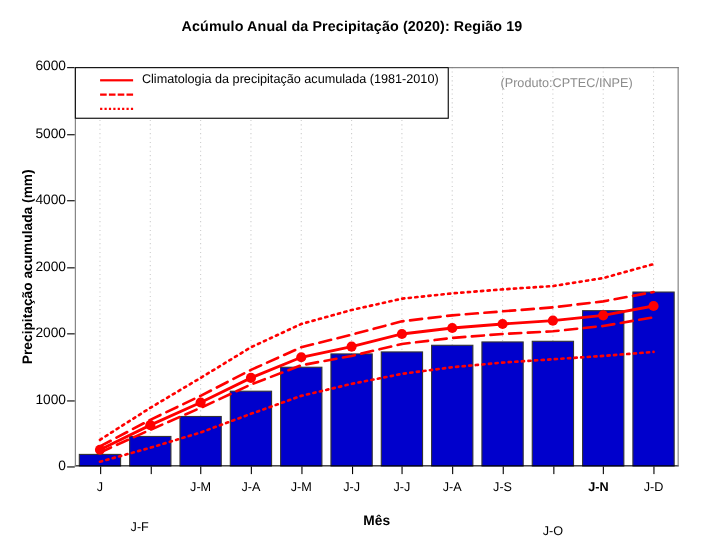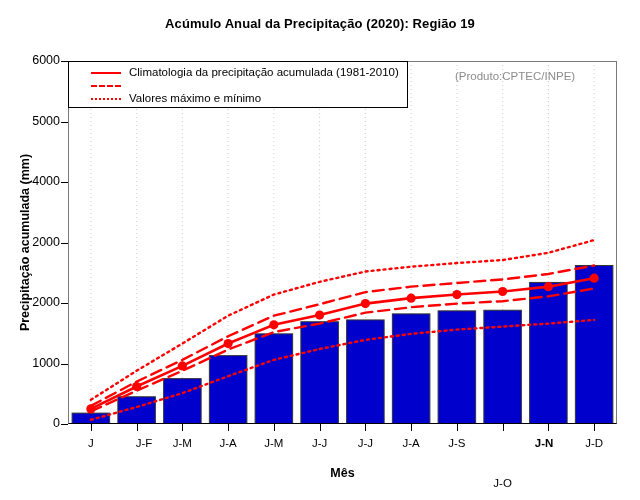--- a/index.html
+++ b/index.html
@@ -182,21 +182,21 @@
       <div class="ytick-label" style="top: 182px;">4000</div>
       <div style="position: absolute; left: 61px; width: 7px; height: 0px; border-top: 1px solid rgb(0, 0, 0); top: 182px;"></div>
       <div class="ytick-label" style="top: 121.5px;">5000</div>
       <div style="position: absolute; left: 61px; width: 7px; height: 0px; border-top: 1px solid rgb(0, 0, 0); top: 121.5px;"></div>
       <div class="ytick-label" style="top: 61px;">6000</div>
       <div style="position: absolute; left: 61px; width: 7px; height: 0px; border-top: 1px solid rgb(0, 0, 0); top: 61px;"></div>
     </div>
   <div id="xtick-labels">
       <div class="xtick-label" style="left: 22.875px;">J</div>
       <div style="position: absolute; top: 424px; height: 7px; width: 0px; border-left: 1px solid rgb(0, 0, 0); left: 22.875px;"></div>
-      <div class="xtick-label" style="left: 76px;">J-F</div>
+      <div class="xtick-label" style="left: 59px; margin-top: 37px;">J-F</div>
       <div style="position: absolute; top: 424px; height: 7px; width: 0px; border-left: 1px solid rgb(0, 0, 0); left: 68.625px;"></div>
       <div class="xtick-label" style="left: 114.375px;">J-M</div>
       <div style="position: absolute; top: 424px; height: 7px; width: 0px; border-left: 1px solid rgb(0, 0, 0); left: 114.375px;"></div>
       <div class="xtick-label" style="left: 160.125px;">J-A</div>
       <div style="position: absolute; top: 424px; height: 7px; width: 0px; border-left: 1px solid rgb(0, 0, 0); left: 160.125px;"></div>
       <div class="xtick-label" style="left: 205.875px;">J-M</div>
       <div style="position: absolute; top: 424px; height: 7px; width: 0px; border-left: 1px solid rgb(0, 0, 0); left: 205.875px;"></div>
       <div class="xtick-label" style="left: 251.625px;">J-J</div>
       <div style="position: absolute; top: 424px; height: 7px; width: 0px; border-left: 1px solid rgb(0, 0, 0); left: 251.625px;"></div>
       <div class="xtick-label" style="left: 297.375px;">J-J</div>
@@ -277,19 +277,18 @@
     </div>
     <div class="legend-row">
       <span class="legend-swatch dashed">
           <i></i>
         </span>
     </div>
     <div class="legend-row">
       <span class="legend-swatch dotted">
           <i></i>
         </span>
-      <span class="legend-text">Valores máximo e mínimo</span>
     </div>
   </div>
 
   <div id="watermark">(Produto:CPTEC/INPE)</div>
 
 </div>
 
 </body></html>

